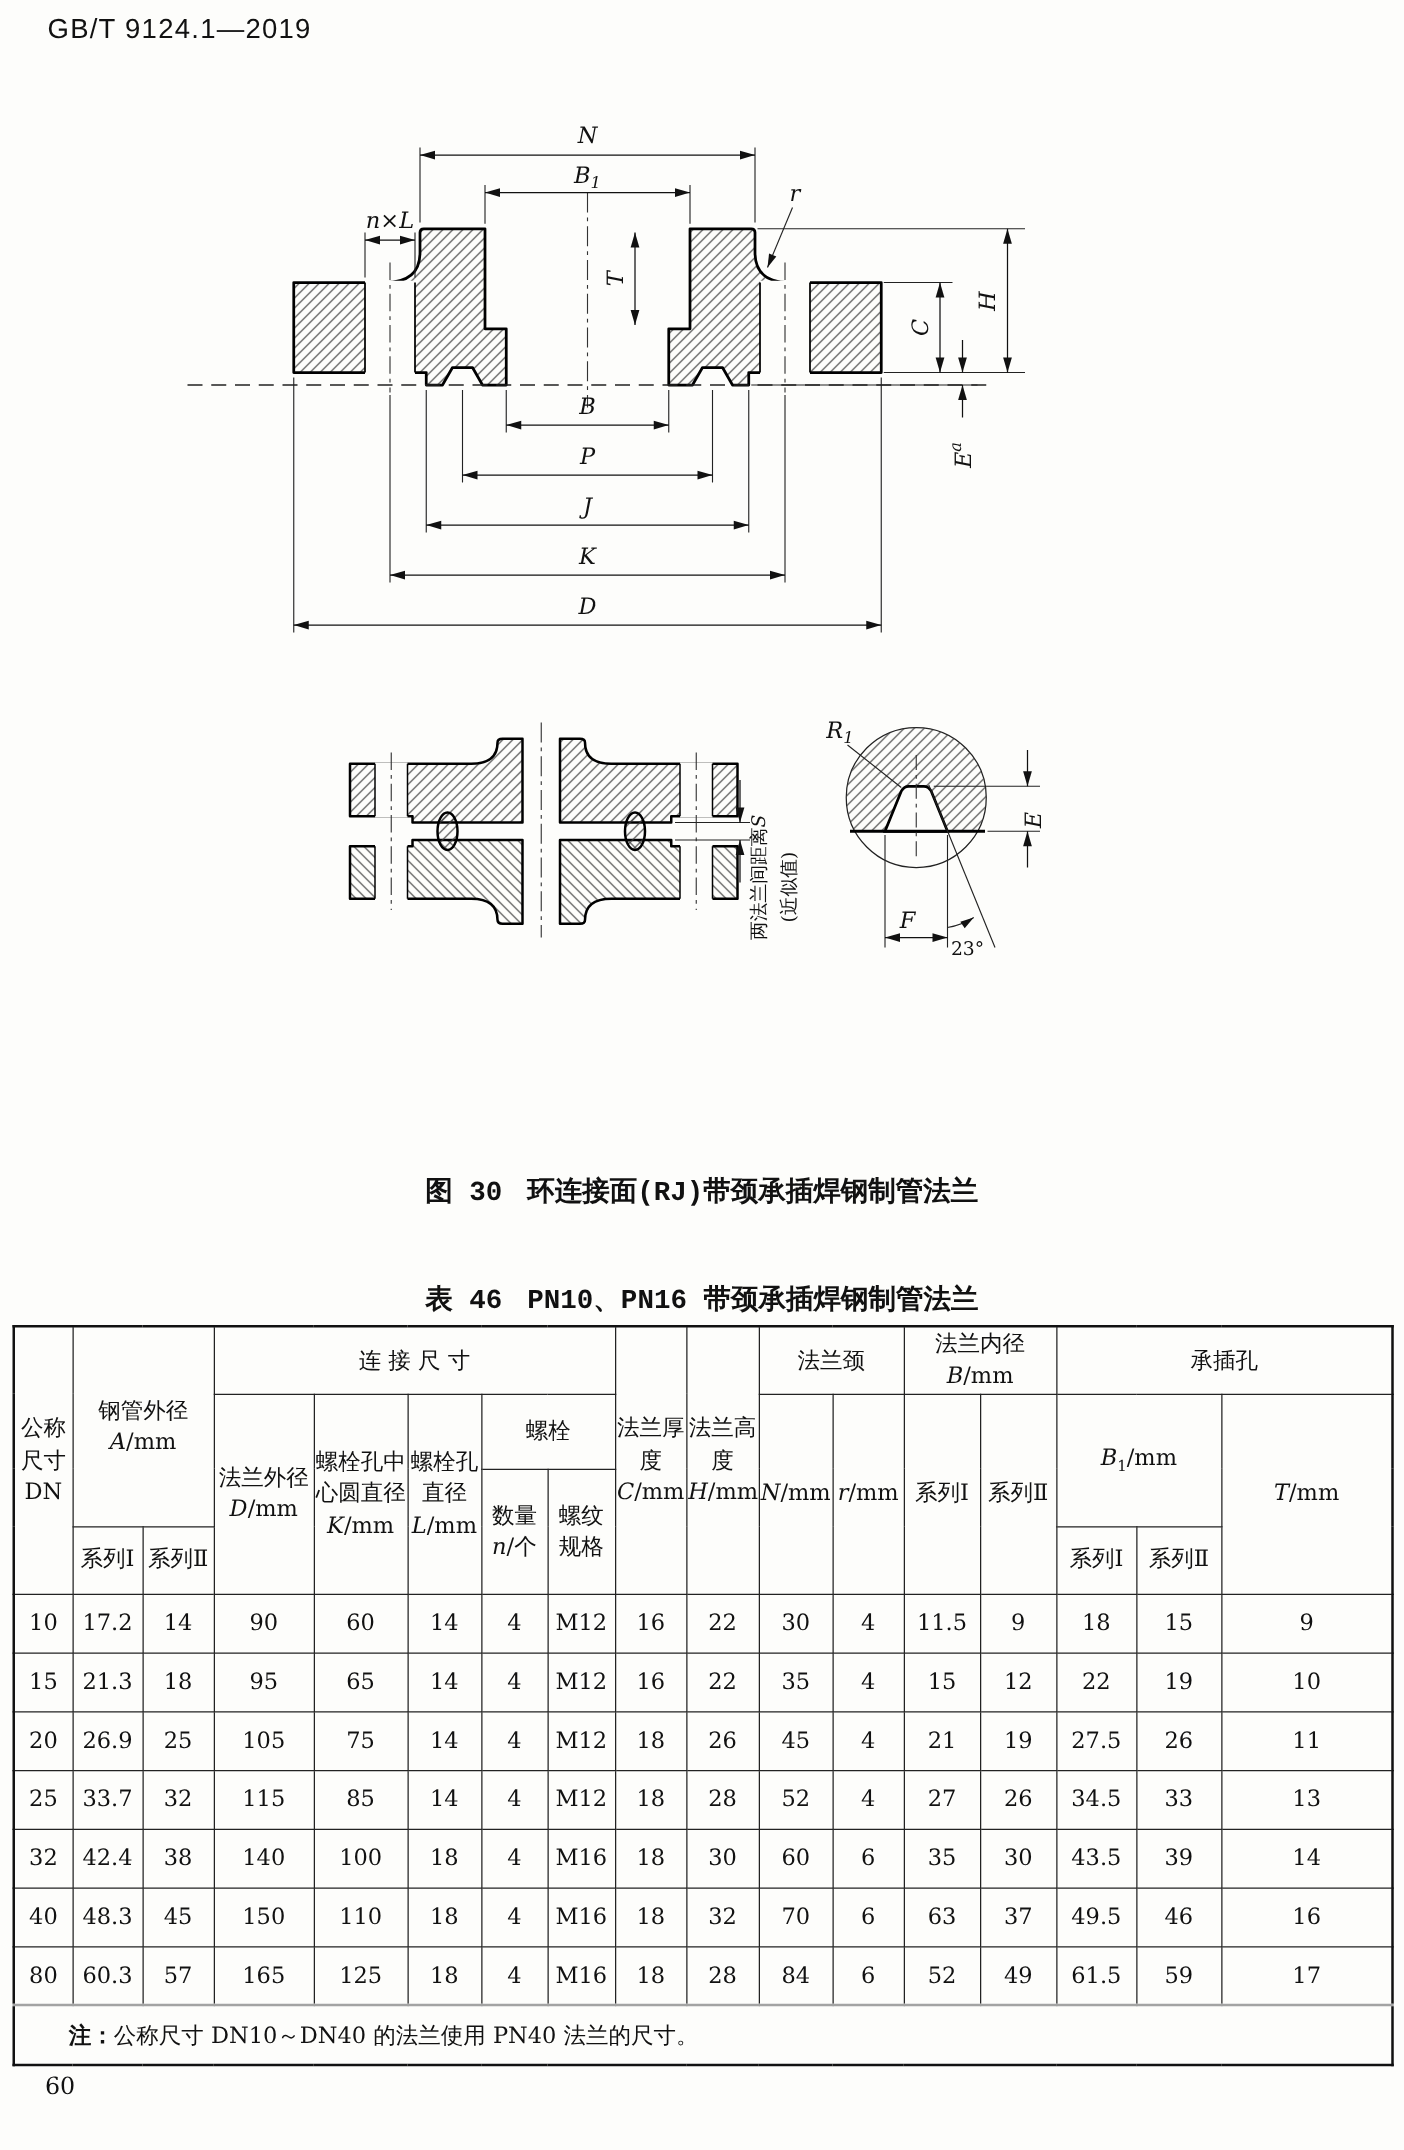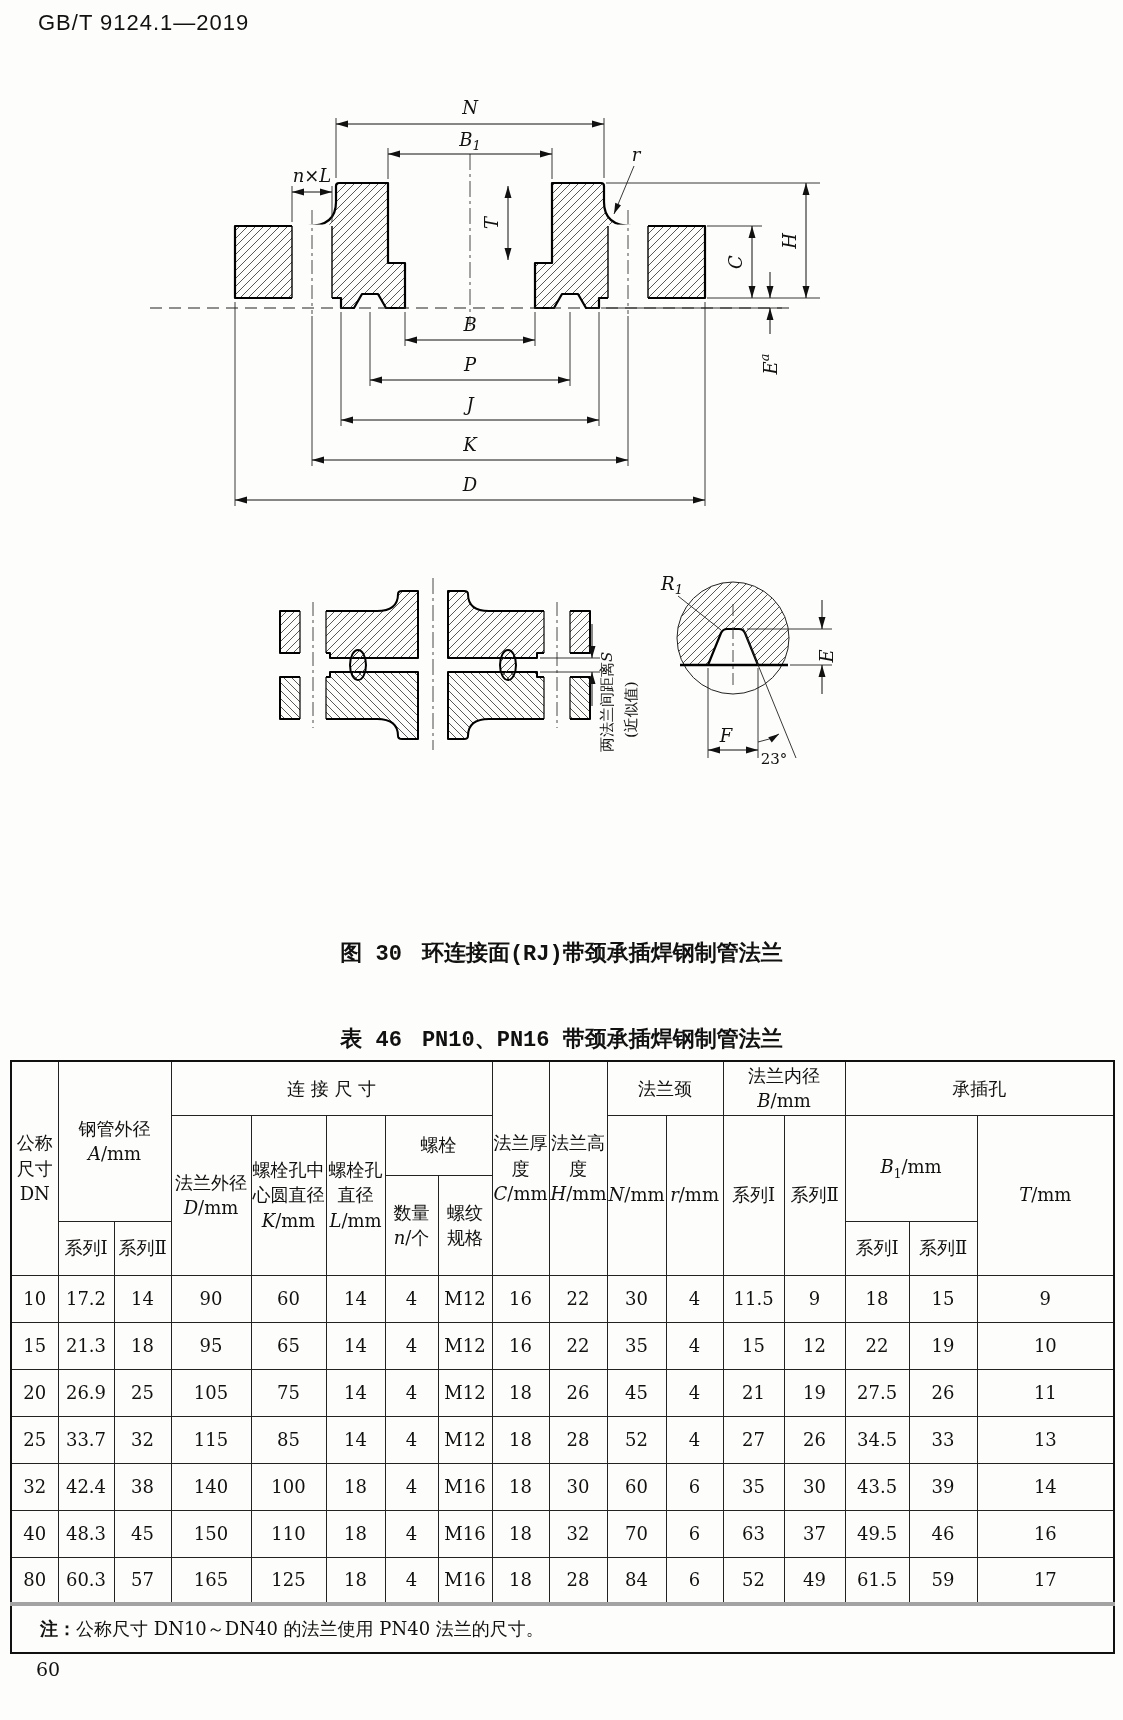--- a/index.html
+++ b/index.html
@@ -25,21 +25,21 @@
         border:2.5px solid #111;}
   th,td{border:1px solid #222;text-align:center;vertical-align:middle;padding:1px 1px;
         font-weight:normal;overflow:hidden;}
   thead th{line-height:1.4;}
   tr.hr1{height:54px;} tr.hr2{height:60px;} tr.hr3{height:46px;} tr.hr4{height:54px;}
   tbody tr{height:47px;}
   .cn{display:block;}
   .sym{display:block;font-family:"DejaVu Serif",serif;}
   .sym .it, .it{font-style:italic;}
   .sym sub{font-size:12px;}
-  tfoot td.note{ text-align:left;padding-left:28px;height:44px;border-top:4px solid #a3a3a3;}
+  tfoot td.note{ text-align:left;padding-left:43px;height:44px;border-top:2px solid #a3a3a3;}
   tfoot .note-label{font-weight:bold;}
   .page-num{position:absolute;top:1658px;left:36px;font-size:19px;}
 </style>
 </head>
 <body>
 
 <div class="std-header">GB/T 9124.1—2019</div>
 
 <svg class="fig" width="1123" height="712" viewBox="0 0 1123 712">
   <defs>

